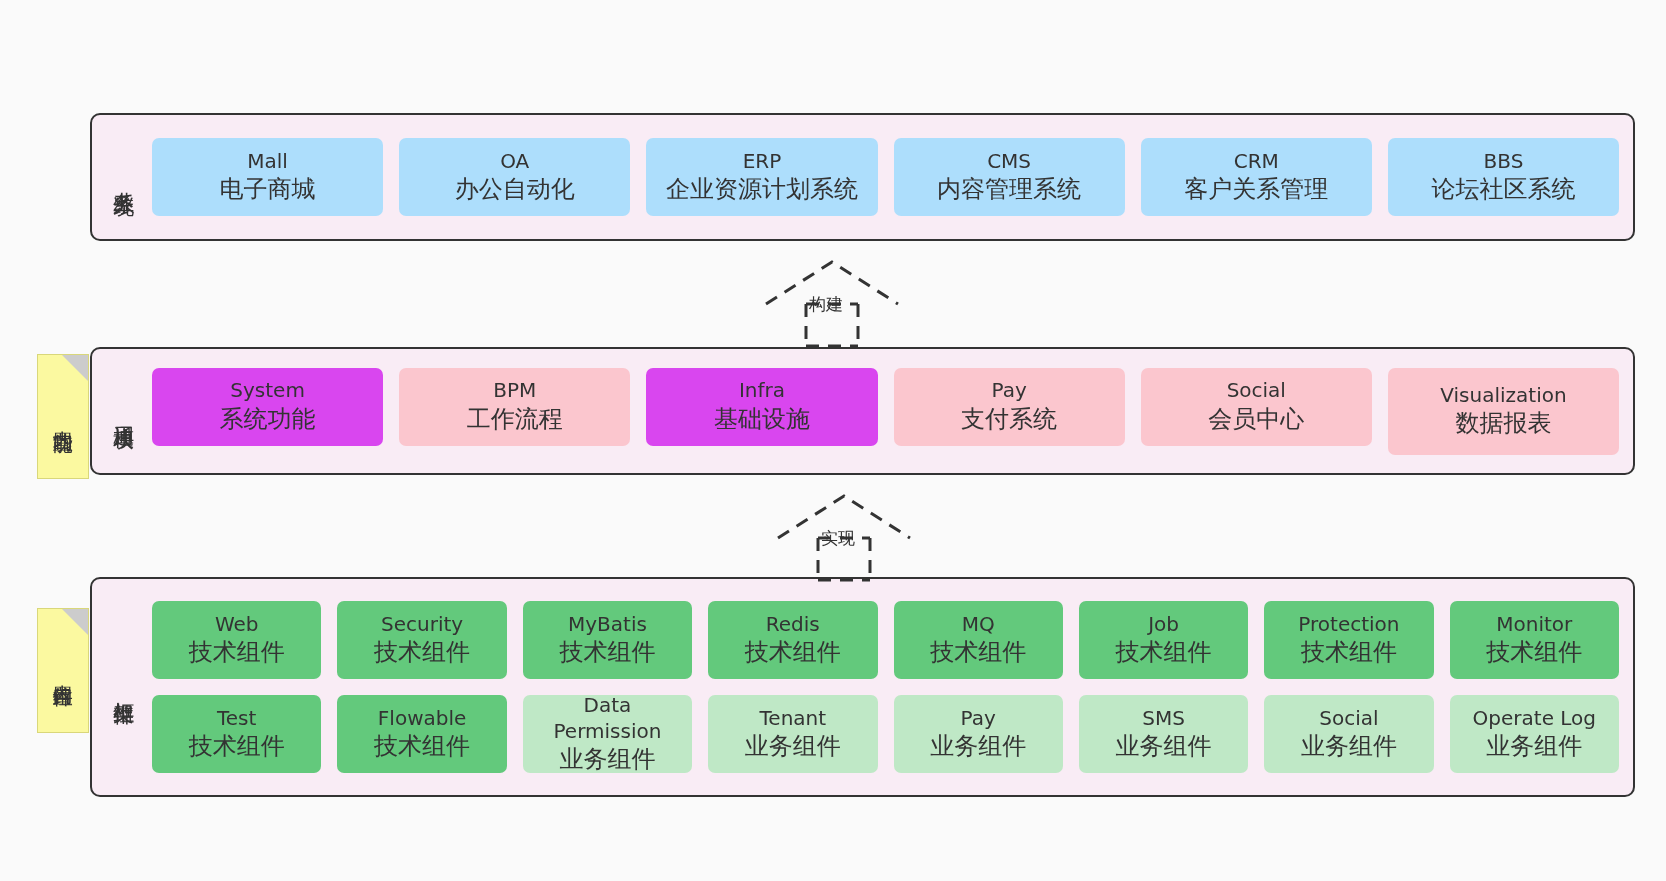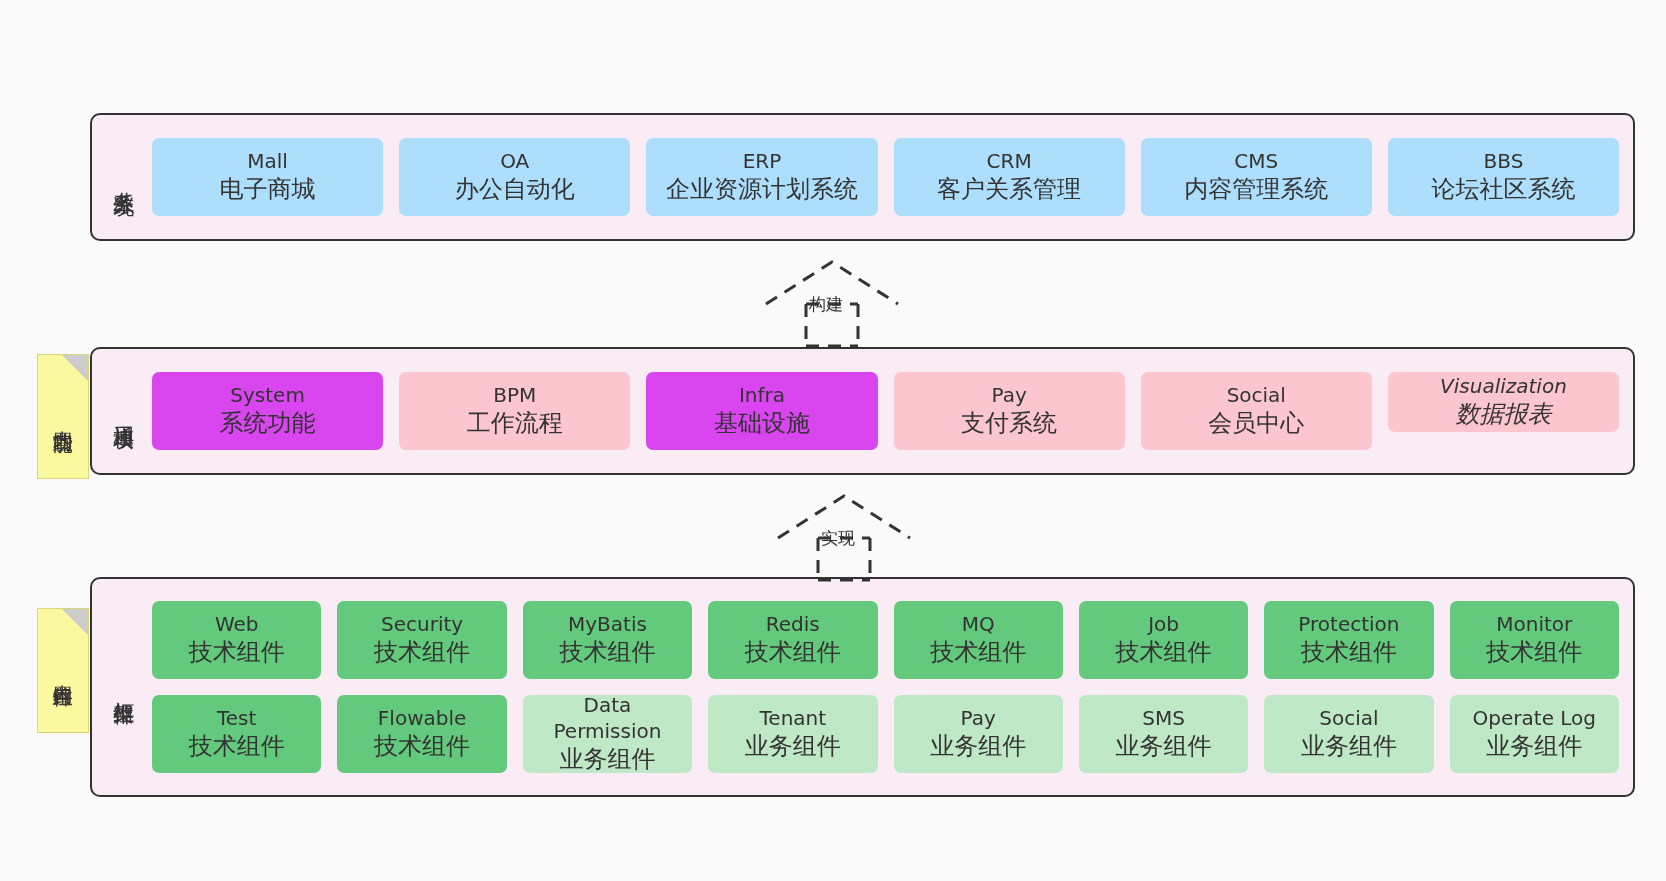--- a/index.html
+++ b/index.html
@@ -145,26 +145,26 @@
           </div>
           <div class="card c-blue" style="height: 78px;">
             <div class="t1">OA</div>
             <div class="t2">办公自动化</div>
           </div>
           <div class="card c-blue" style="height: 78px;">
             <div class="t1">ERP</div>
             <div class="t2">企业资源计划系统</div>
           </div>
           <div class="card c-blue" style="height: 78px;">
+            <div class="t1">CMS</div>
+            <div class="t2">内容管理系统</div>
+          </div>
+          <div class="card c-blue" style="height: 78px;">
             <div class="t1">CRM</div>
             <div class="t2">客户关系管理</div>
-          </div>
-          <div class="card c-blue" style="height: 78px;">
-            <div class="t1">CMS</div>
-            <div class="t2">内容管理系统</div>
           </div>
           <div class="card c-blue" style="height: 78px;">
             <div class="t1">BBS</div>
             <div class="t2">论坛社区系统</div>
           </div>
         </div>
     </div>
   </div>
 
   <div class="connector" style="left:758px; top:256px; width:150px; height:92px;">
@@ -197,21 +197,21 @@
             <div class="t2">基础设施</div>
           </div>
           <div class="card c-pink" style="height: 78px;">
             <div class="t1">Pay</div>
             <div class="t2">支付系统</div>
           </div>
           <div class="card c-pink" style="height: 78px;">
             <div class="t1">Social</div>
             <div class="t2">会员中心</div>
           </div>
-          <div class="card c-pink" style="height: 60px; font-style: italic;">
+          <div class="card c-pink" style="height: 87px;">
             <div class="t1">Visualization</div>
             <div class="t2">数据报表</div>
           </div>
         </div>
     </div>
   </div>
 
   <div class="connector" style="left:770px; top:490px; width:150px; height:92px;">
     <svg width="150" height="92" viewBox="0 0 150 92">
       <path d="M8 48 L74 6 L140 48" fill="none" stroke="#333333" stroke-width="3" stroke-dasharray="13,9" stroke-linecap="butt"></path>

